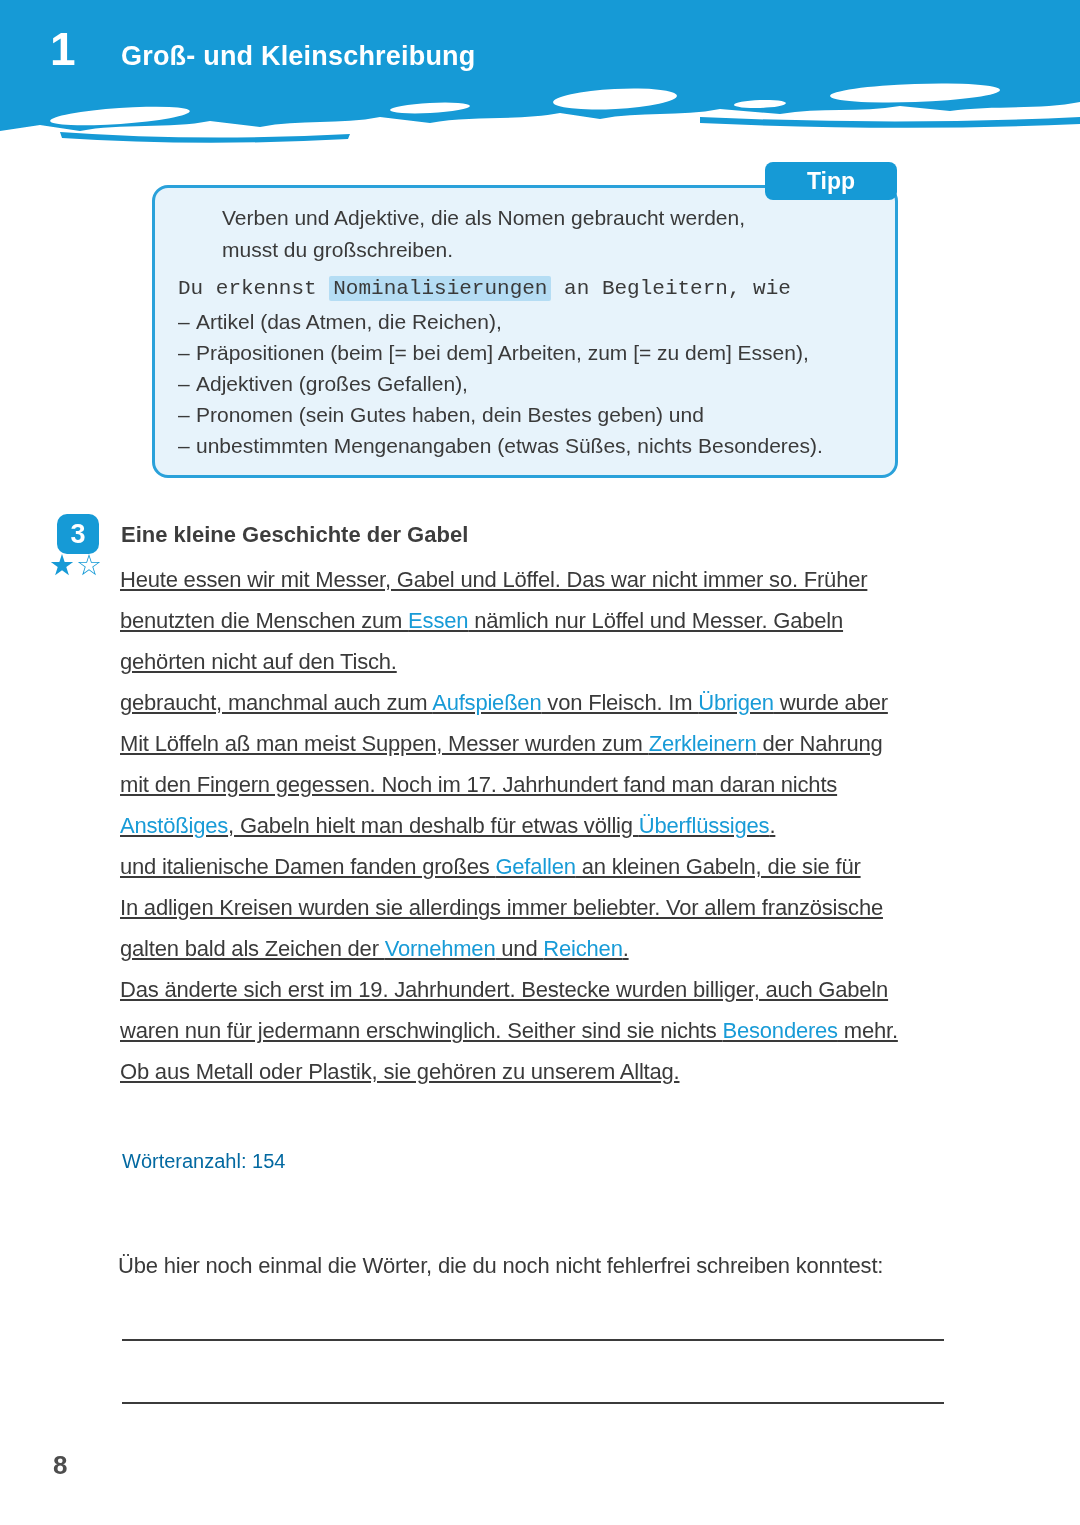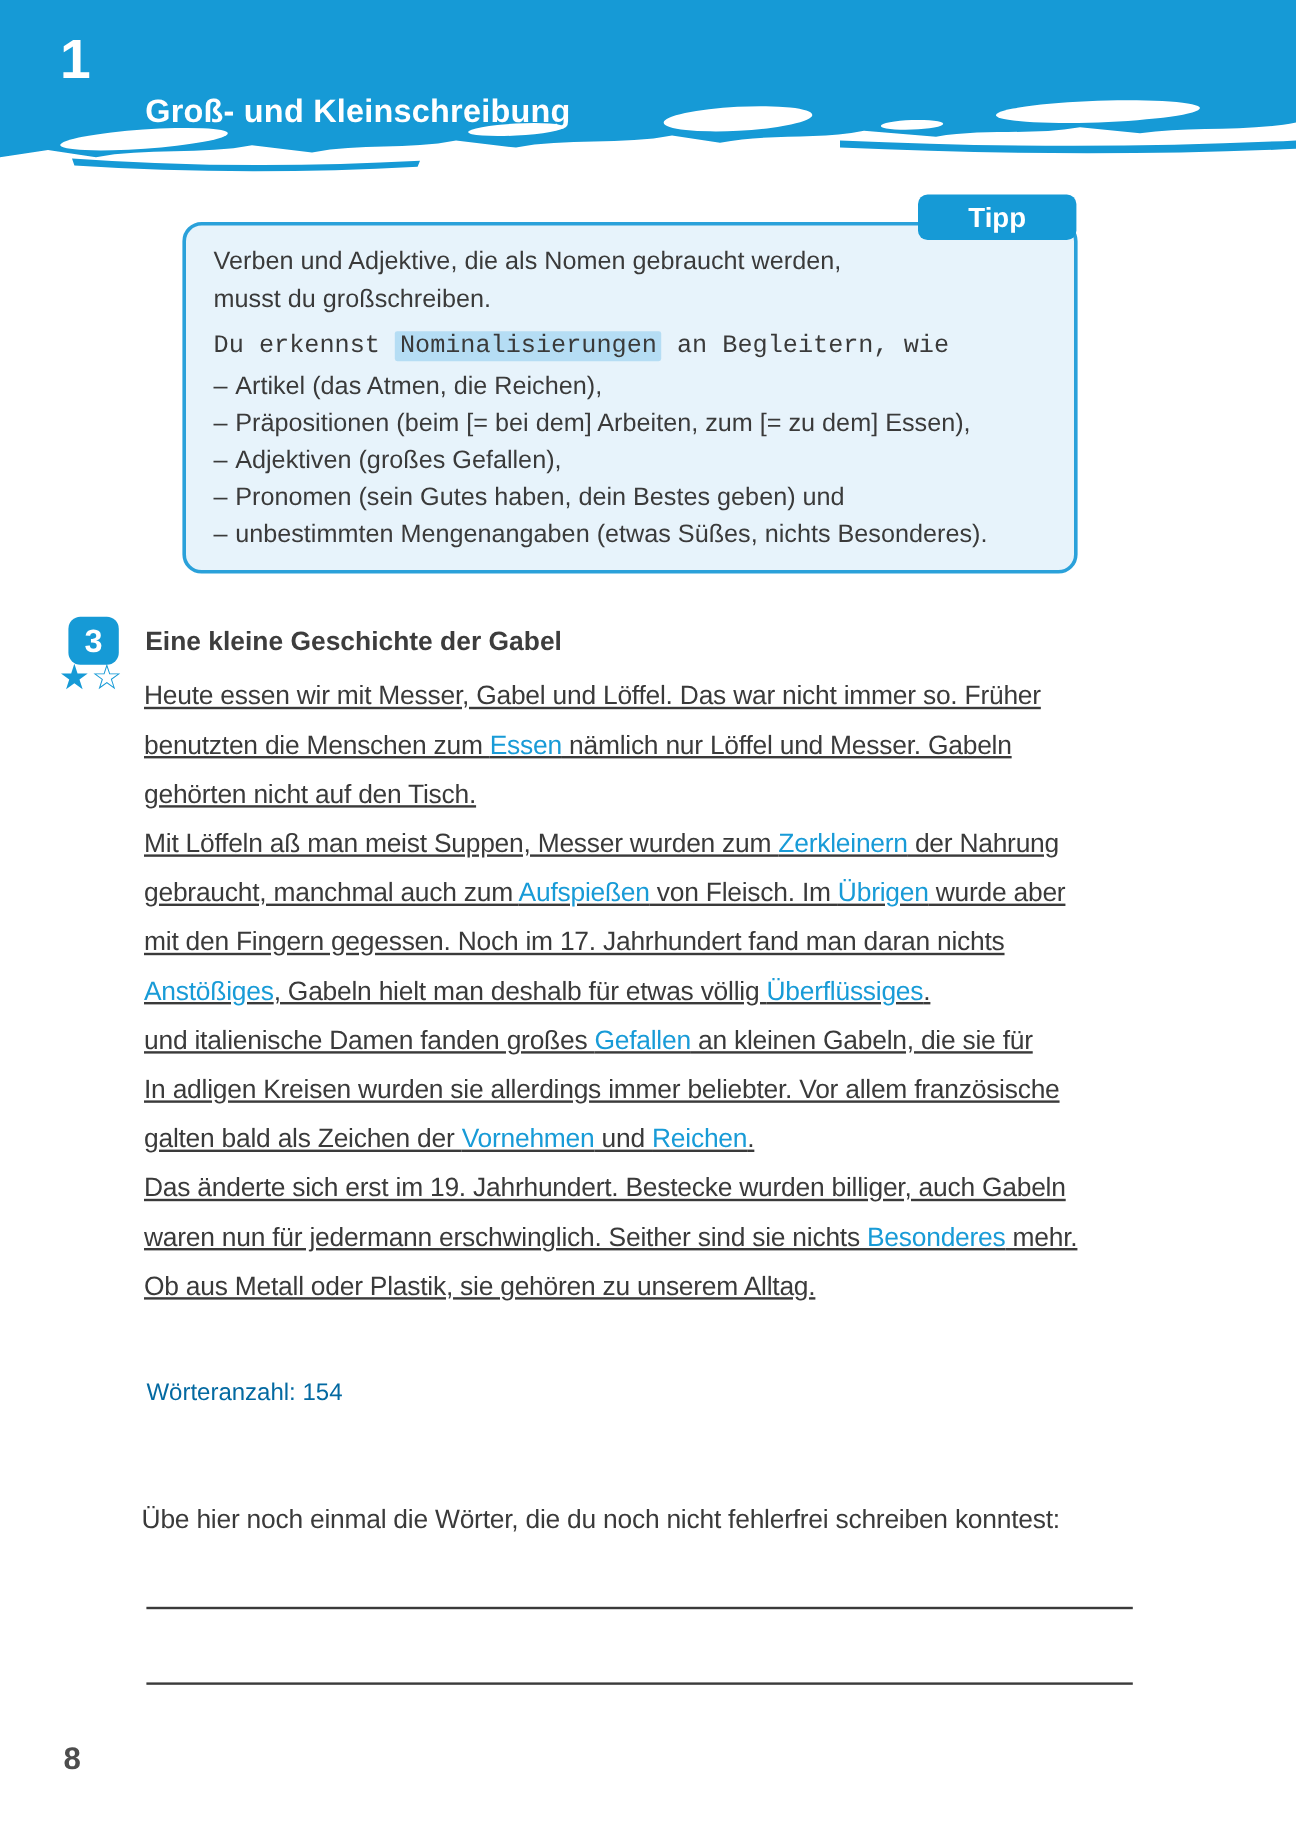--- a/index.html
+++ b/index.html
@@ -8,35 +8,34 @@
     font-family:"Liberation Sans","DejaVu Sans",sans-serif;color:#3a3a3a;
   }
   
   .header-svg{position:absolute;left:0;top:0;width:1080px;height:150px;display:block;}
   .chapter-num{
     position:absolute;left:50px;top:26px;font-size:46px;font-weight:bold;color:#ffffff;line-height:1;
   }
   .chapter-title{
     position:absolute;left:121px;top:43px;font-size:27px;font-weight:bold;color:#ffffff;line-height:1;
     letter-spacing:0.2px;
-    margin-top:37px;
   }
   
   .tip-box{
     position:absolute;left:152px;top:185px;width:746px;height:293px;box-sizing:border-box;
     background:#e7f3fb;border:3px solid #2aa1da;border-radius:16px;
   }
   .tip-tab{
     position:absolute;left:765px;top:162px;width:132px;height:38px;
     background:#169ad6;border-radius:8px;z-index:3;
     display:flex;align-items:center;justify-content:center;
     color:#ffffff;font-size:23px;font-weight:bold;
   }
   .tip-content{position:absolute;left:23px;top:14px;width:700px;font-size:21px;color:#3a3a3a;}
-  .tip-intro div{line-height:32px;white-space:nowrap;}
+  .tip-intro div{line-height:32px;white-space:nowrap;margin-left:44px;}
   .tip-recognize{margin-top:7px;line-height:32px;white-space:nowrap;font-family:Liberation Mono, monospace;}
   .tip-highlight{background:#b5ddf4;padding:1px 4px;border-radius:2px;}
   .tip-list{margin-top:1px;}
   .tip-list-item{display:flex;line-height:31px;white-space:nowrap;}
   .tip-dash{width:18px;flex:0 0 18px;}
   
   .ex-badge{
     position:absolute;left:57px;top:514px;width:42px;height:40px;background:#169ad6;border-radius:10px;
     display:flex;align-items:center;justify-content:center;color:#ffffff;font-size:27px;font-weight:bold;
   }
@@ -121,22 +120,22 @@
     </div>
   </div>
 
   <div class="ex-badge">3</div>
   <div class="ex-stars">★☆</div>
   <div class="ex-title">Eine kleine Geschichte der Gabel</div>
   <div class="story">
       <div class="story-line"><span>Heute essen wir mit Messer, Gabel und Löffel. Das war nicht immer so. Früher</span></div>
       <div class="story-line"><span>benutzten die Menschen zum </span><span class="blue">Essen</span><span> nämlich nur Löffel und Messer. Gabeln</span></div>
       <div class="story-line"><span>gehörten nicht auf den Tisch.</span></div>
+      <div class="story-line"><span>gebraucht, manchmal auch zum </span><span class="blue">Aufspießen</span><span> von Fleisch. Im </span><span class="blue">Übrigen</span><span> wurde aber</span></div>
       <div class="story-line"><span>Mit Löffeln aß man meist Suppen, Messer wurden zum </span><span class="blue">Zerkleinern</span><span> der Nahrung</span></div>
-      <div class="story-line"><span>gebraucht, manchmal auch zum </span><span class="blue">Aufspießen</span><span> von Fleisch. Im </span><span class="blue">Übrigen</span><span> wurde aber</span></div>
       <div class="story-line"><span>mit den Fingern gegessen. Noch im 17. Jahrhundert fand man daran nichts</span></div>
       <div class="story-line"><span class="blue">Anstößiges</span><span>, Gabeln hielt man deshalb für etwas völlig </span><span class="blue">Überflüssiges</span><span>.</span></div>
       <div class="story-line"><span>und italienische Damen fanden großes </span><span class="blue">Gefallen</span><span> an kleinen Gabeln, die sie für</span></div>
       <div class="story-line"><span>In adligen Kreisen wurden sie allerdings immer beliebter. Vor allem französische</span></div>
       <div class="story-line"><span>galten bald als Zeichen der </span><span class="blue">Vornehmen</span><span> und </span><span class="blue">Reichen</span><span>.</span></div>
       <div class="story-line"><span>Das änderte sich erst im 19. Jahrhundert. Bestecke wurden billiger, auch Gabeln</span></div>
       <div class="story-line"><span>waren nun für jedermann erschwinglich. Seither sind sie nichts </span><span class="blue">Besonderes</span><span> mehr.</span></div>
       <div class="story-line"><span>Ob aus Metall oder Plastik, sie gehören zu unserem Alltag.</span></div>
     </div>
   <div class="word-count">Wörteranzahl: 154</div>

